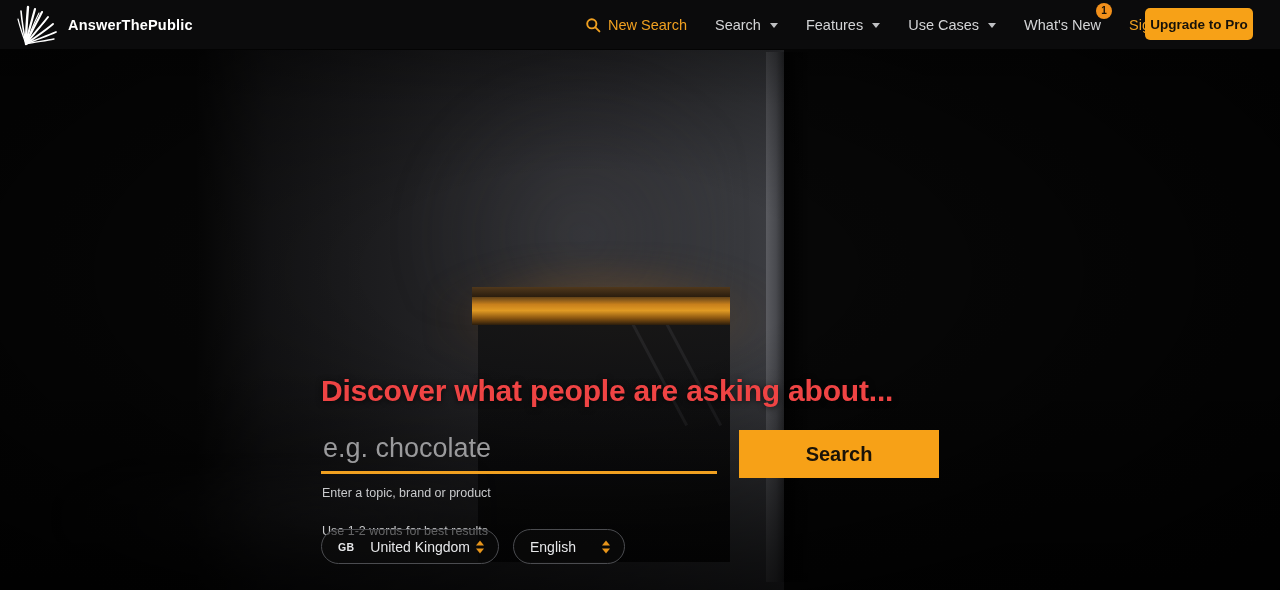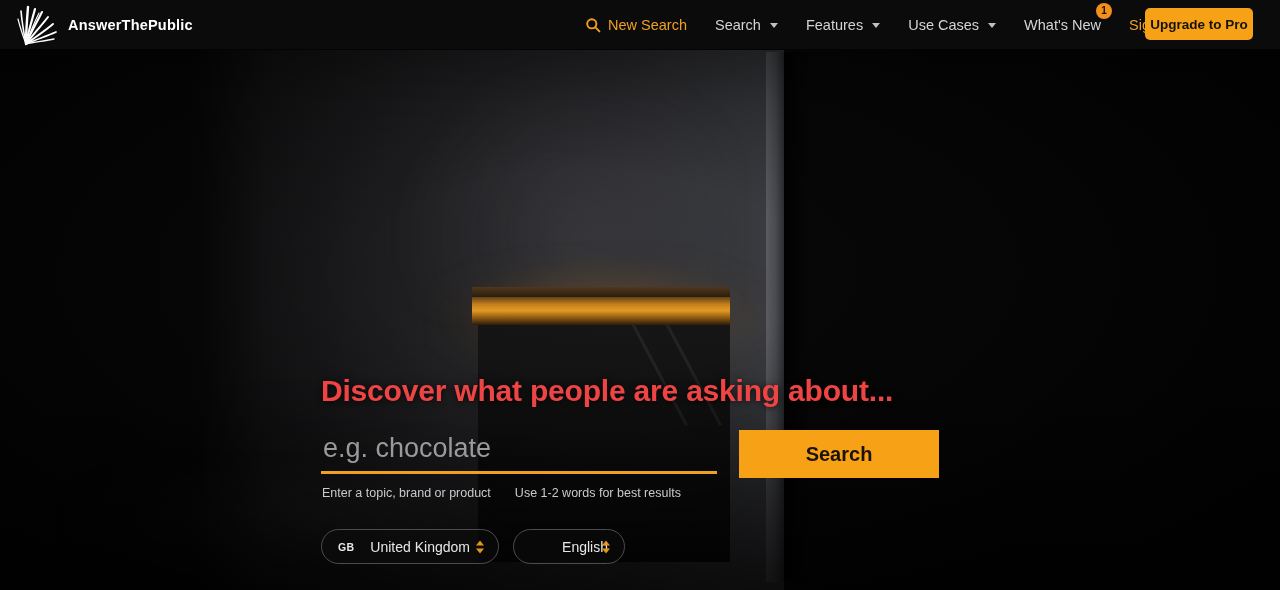--- a/index.html
+++ b/index.html
@@ -280,20 +280,21 @@
     color: #9a9a9c;
     opacity: 1;
     font-weight: 300;
   }
 
   .hints {
     display: flex;
     gap: 24px;
     margin-top: 12px;
     padding-left: 1px;
+    flex-direction: column;
   }
   .hint {
     color: #c9cacc;
     font-size: 12.5px;
     white-space: nowrap;
   }
 
   .search-btn {
     margin-left: 22px;
     width: 200px; height: 48px;
@@ -318,21 +319,21 @@
     border: 1px solid #4b4c50;
     border-radius: 18px;
     background: rgba(12,12,13,.55);
     display: flex;
     align-items: center;
     padding: 0 16px;
     cursor: pointer;
     position: relative;
   }
   .pill-country { width: 178px; }
-  .pill-lang { width: 112px; justify-content: flex-end; }
+  .pill-lang { width: 112px; }
   .pill-label {
     color: #e6e7e9;
     font-size: 14px;
     white-space: nowrap;
     display: flex;
     align-items: baseline;
     gap: 16px;
   }
   .cc {
     font-size: 10.5px;

